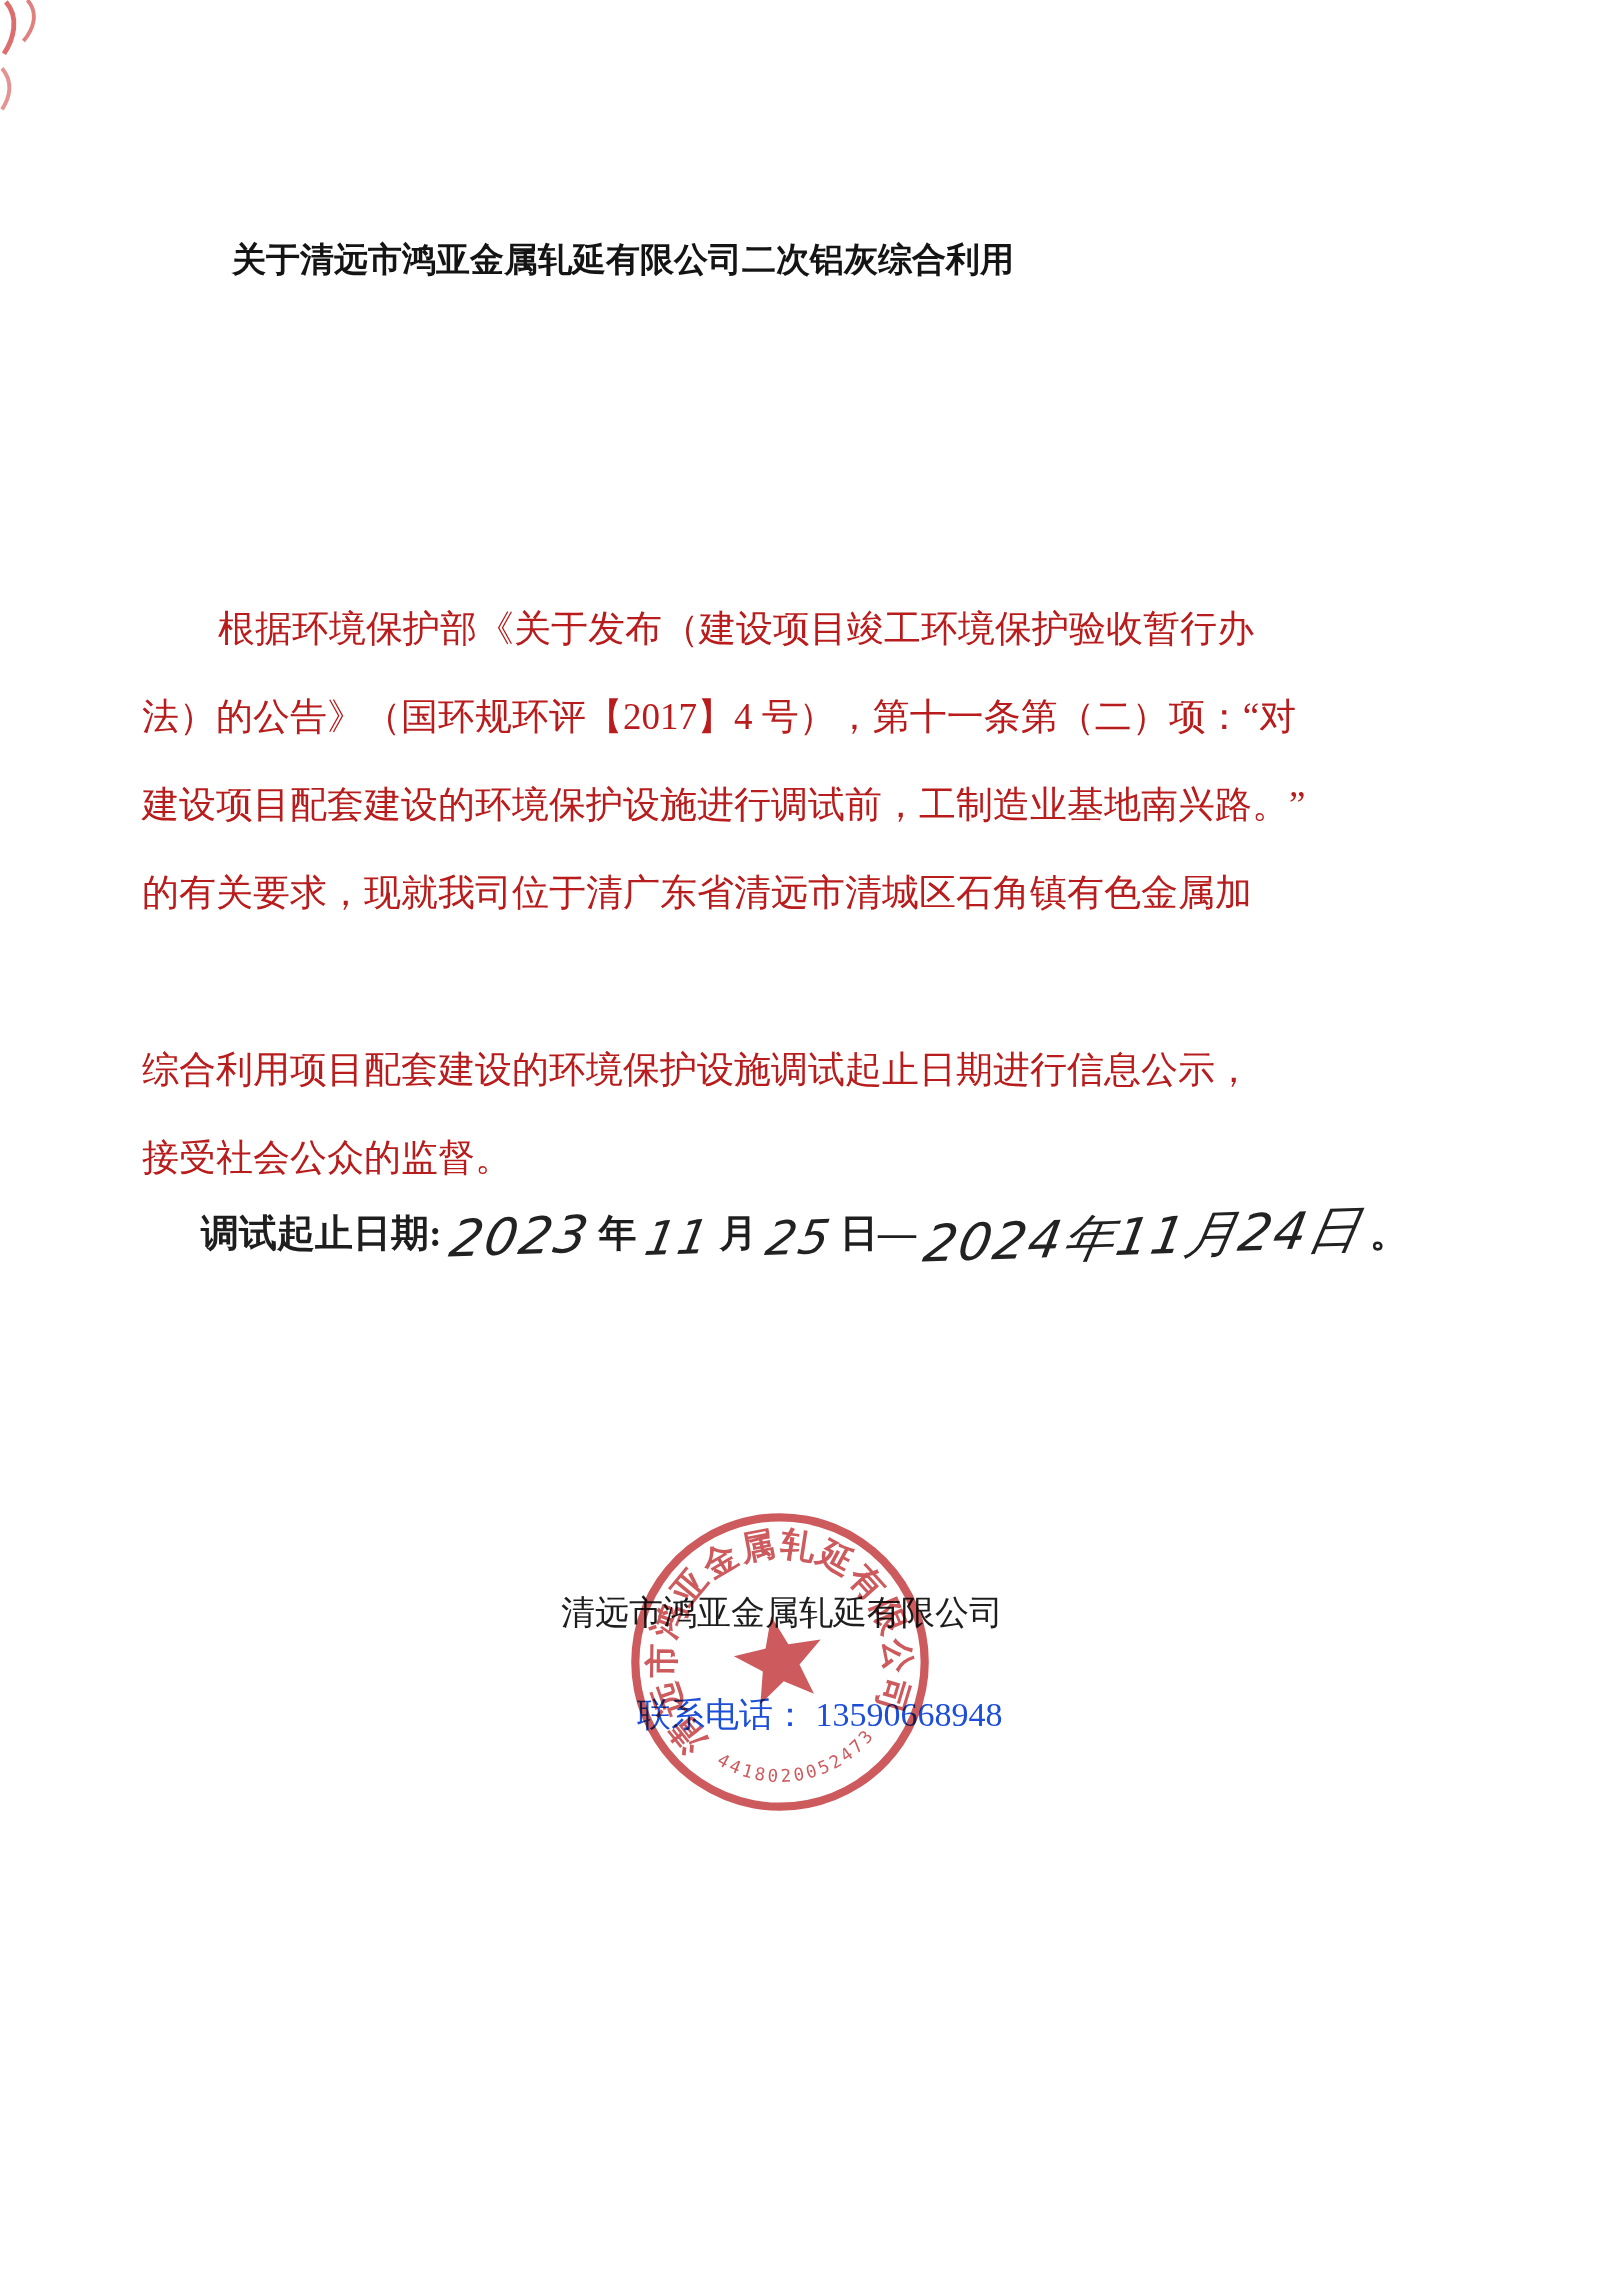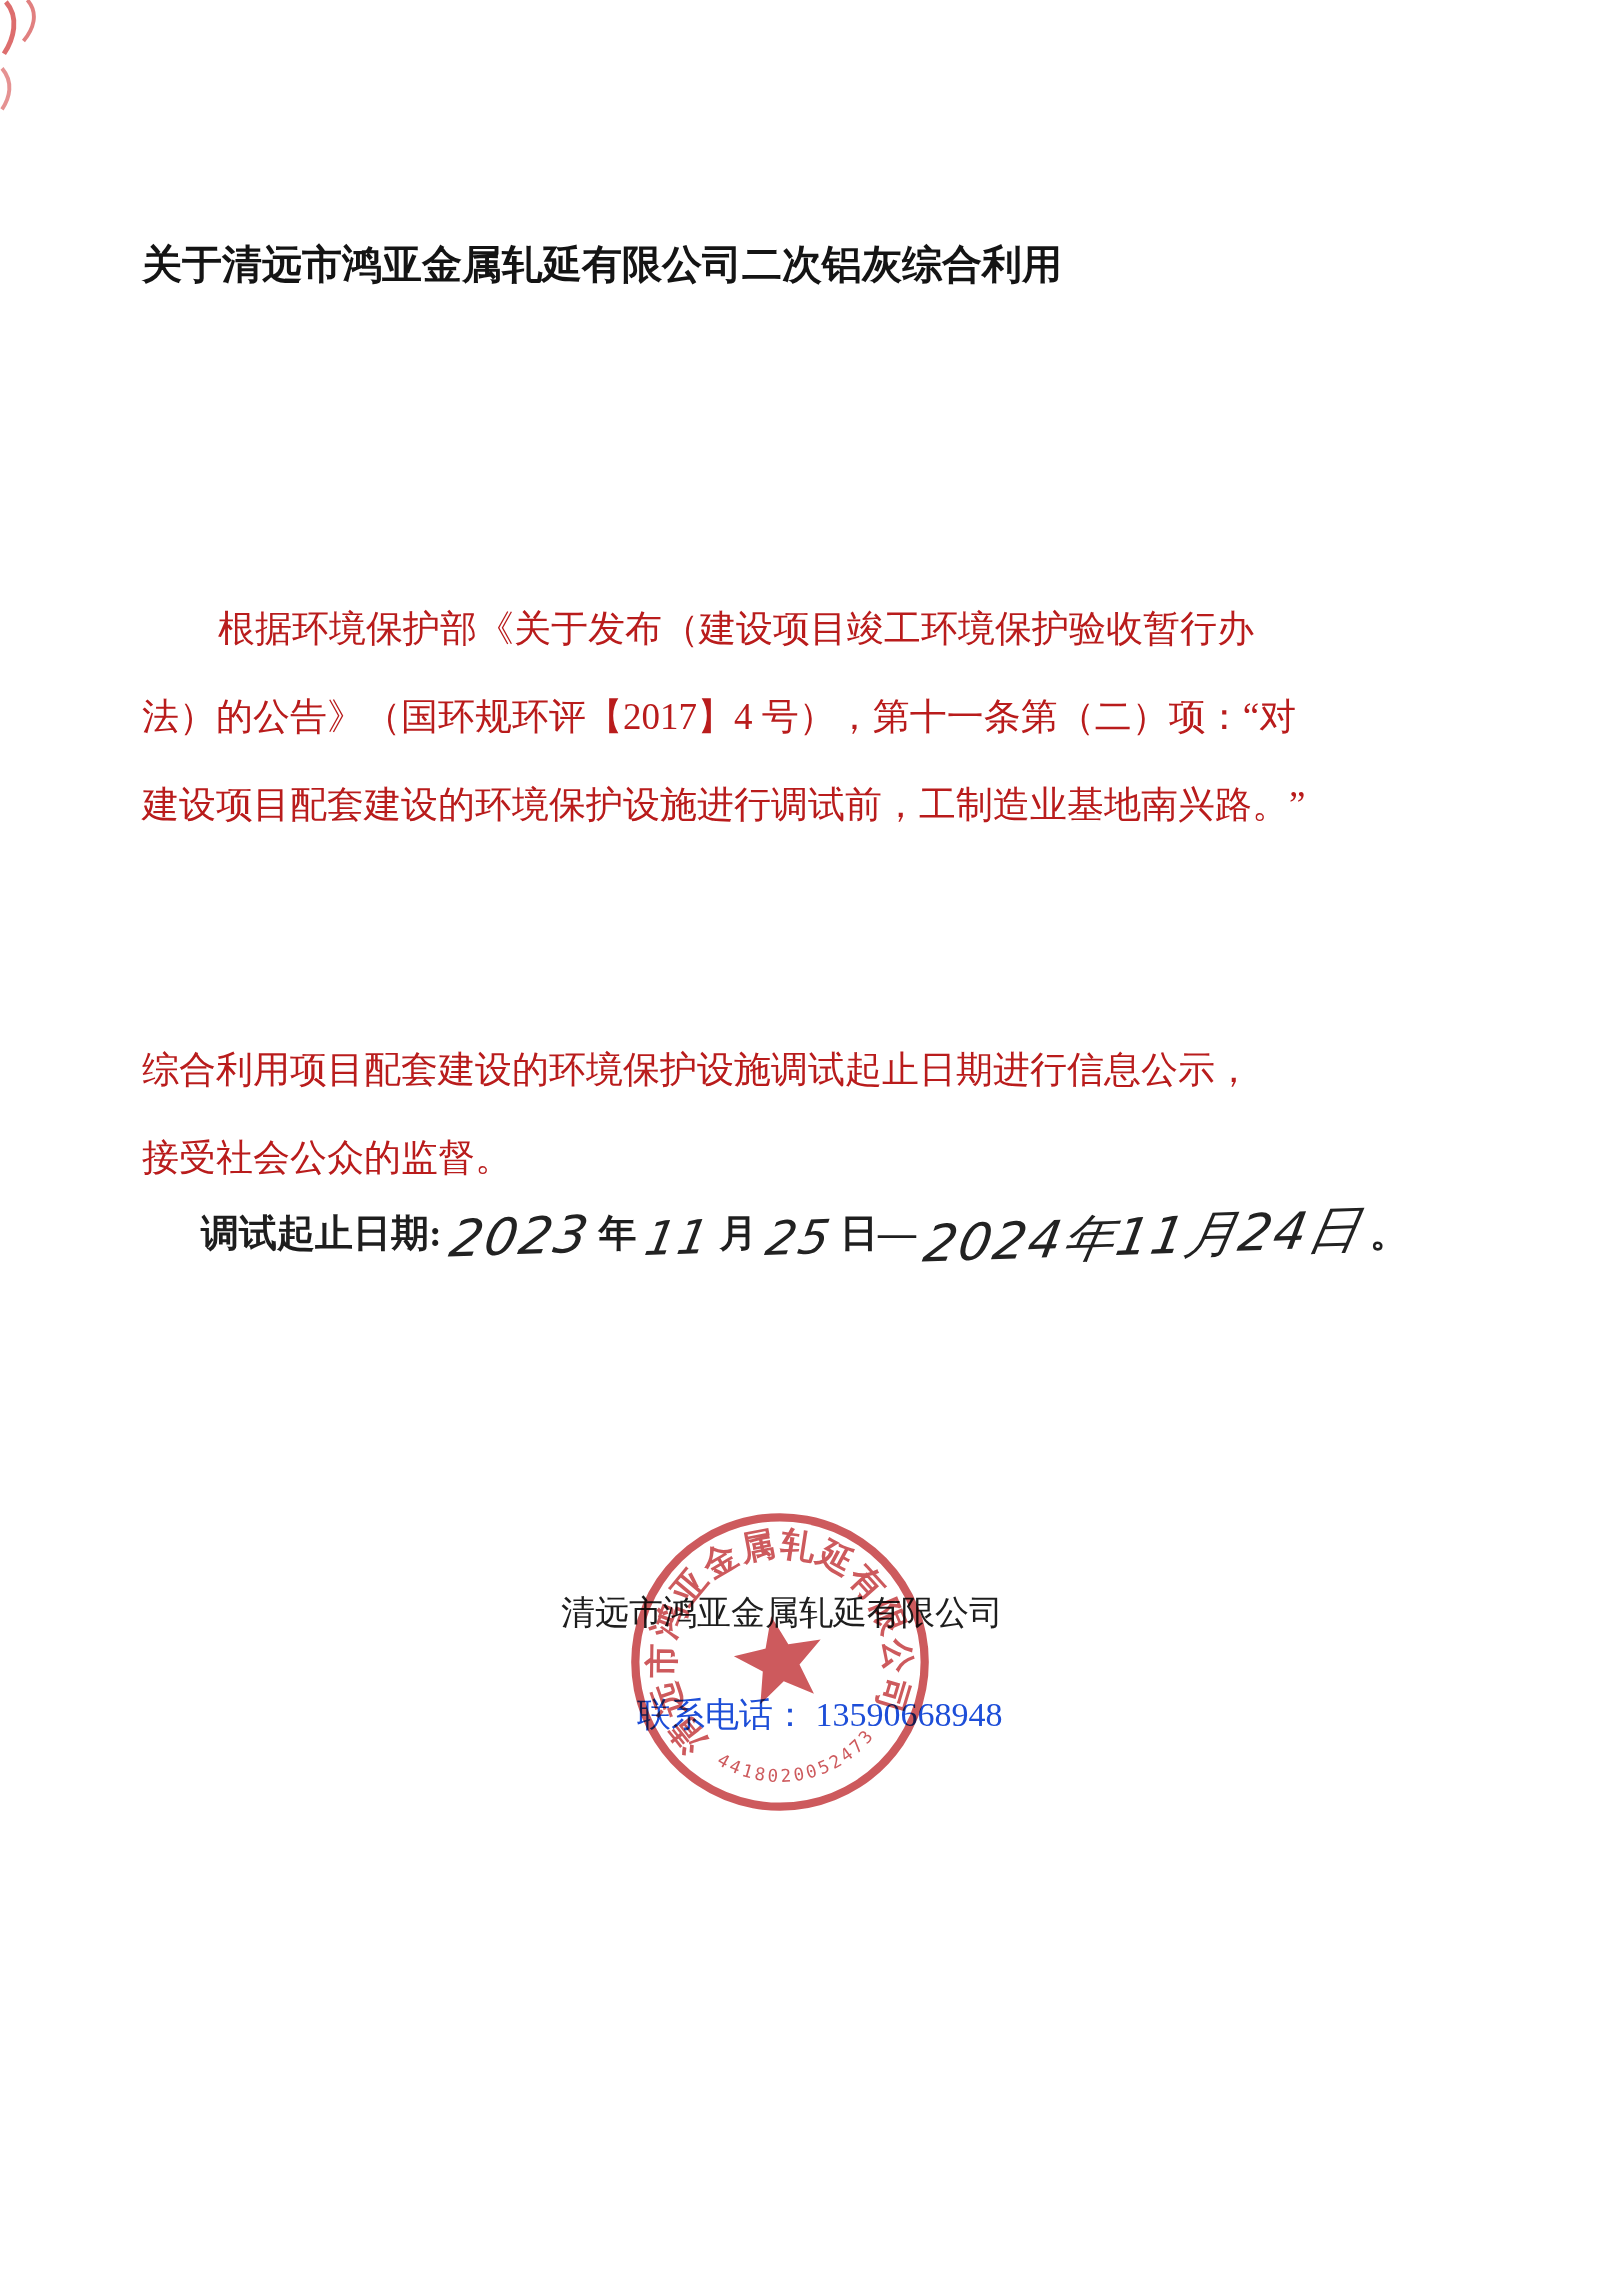--- a/index.html
+++ b/index.html
@@ -13,21 +13,21 @@
     color: #1c1c1c;
     overflow: hidden;
   }
   .title {
     position: absolute;
     left: 142px;
     width: 872px;
     text-align: right;
     font-family: "Liberation Sans", "DejaVu Sans", sans-serif;
     font-weight: 700;
-    font-size: 40px;
+    font-size: 34px;
     letter-spacing: 0px;
     color: #141414;
     white-space: nowrap;
   }
   .t1 { top: 237px; }
   .t2 { top: 327px; }
   .bodyline {
     position: absolute;
     left: 142px;
     width: 870px;
@@ -108,20 +108,21 @@
     <path d="M6,2 C20,18 14,40 4,55" stroke="#d44a4a" stroke-width="5" fill="none" opacity="0.8"></path>
     <path d="M28,0 C40,14 34,30 24,42" stroke="#d44a4a" stroke-width="4" fill="none" opacity="0.7"></path>
     <path d="M2,70 C14,84 10,100 2,112" stroke="#d44a4a" stroke-width="4" fill="none" opacity="0.6"></path>
   </svg>
 
   <div class="title t1">关于清远市鸿亚金属轧延有限公司二次铝灰综合利用</div>
 
   <div class="bodyline indent" style="top:600px">根据环境保护部《关于发布（建设项目竣工环境保护验收暂行办</div>
   <div class="bodyline" style="top:688px">法）的公告》（国环规环评【2017】4 号），第十一条第（二）项：“对</div>
   <div class="bodyline" style="top:776px">建设项目配套建设的环境保护设施进行调试前，工制造业基地南兴路。”</div>
+  <div class="bodyline" style="top:864px">的有关要求，现就我司位于清广东省清远市清城区石角镇有色金属加</div>
   <div class="bodyline" style="top:1041px">综合利用项目配套建设的环境保护设施调试起止日期进行信息公示，</div>
   <div class="bodyline noj" style="top:1129px">接受社会公众的监督。</div>
 
   <div class="dateline">
     <span>调试起止日期:</span>
     <span class="hand">2023</span>
     <span>年</span>
     <span class="hand hand-small">11</span>
     <span>月</span>
     <span class="hand hand-small">25</span>

